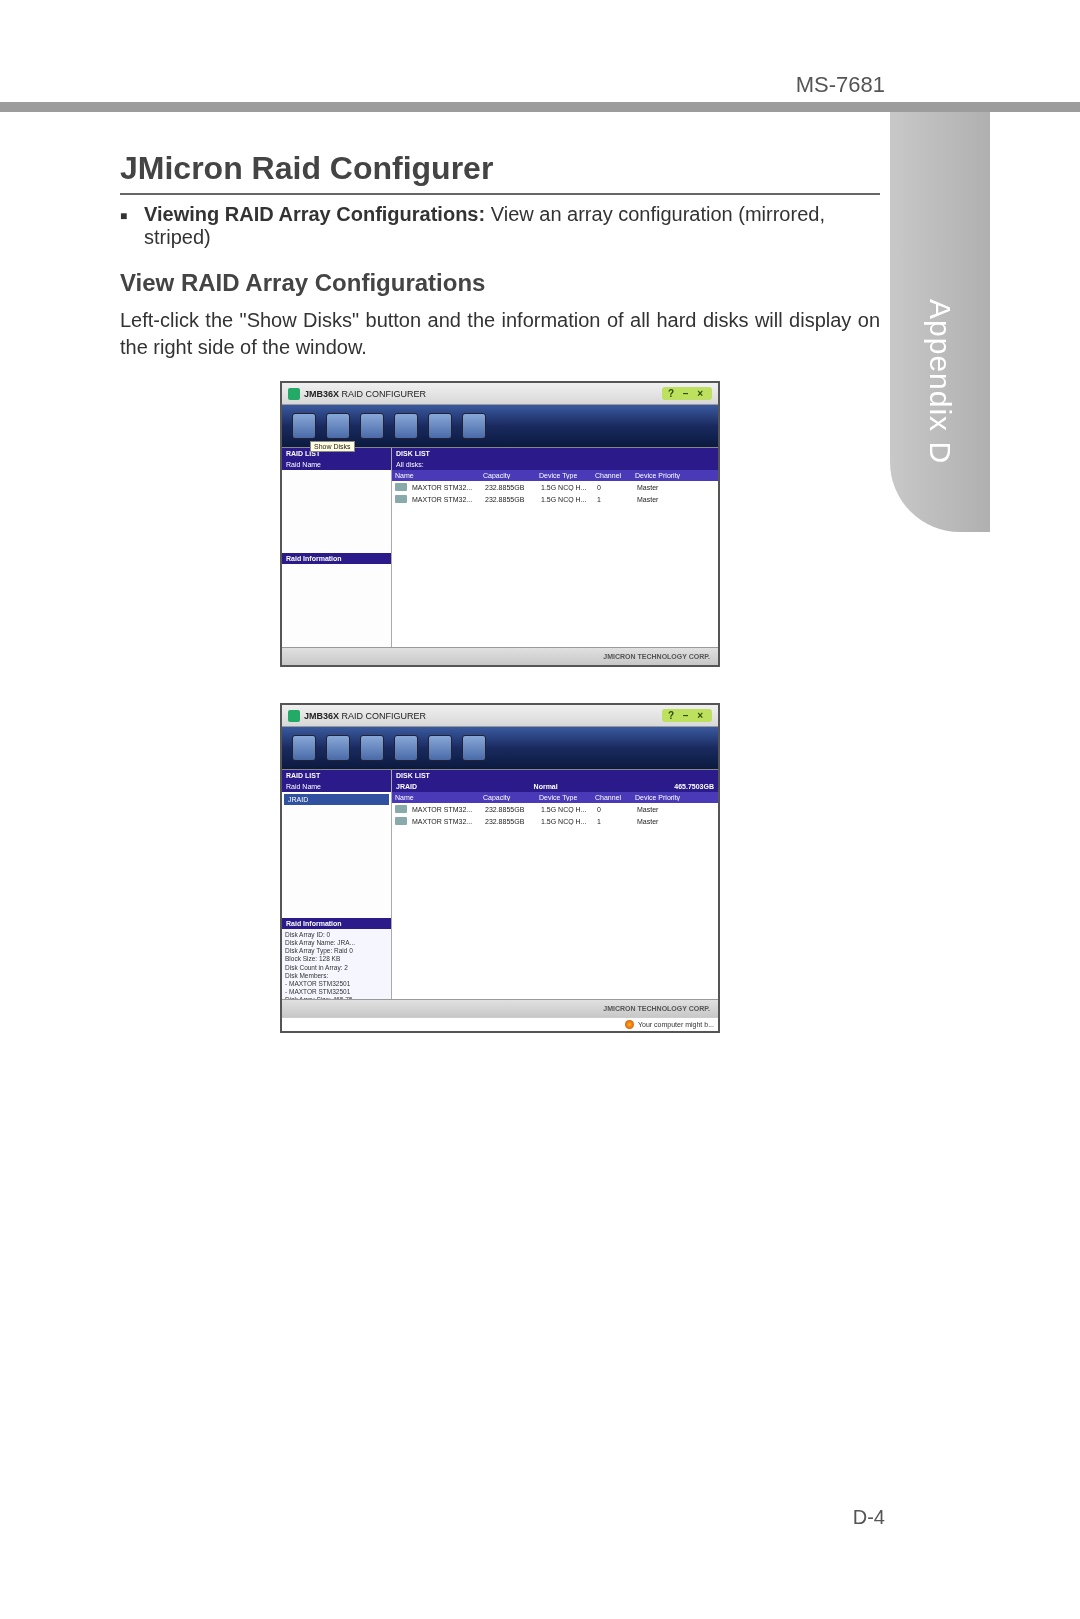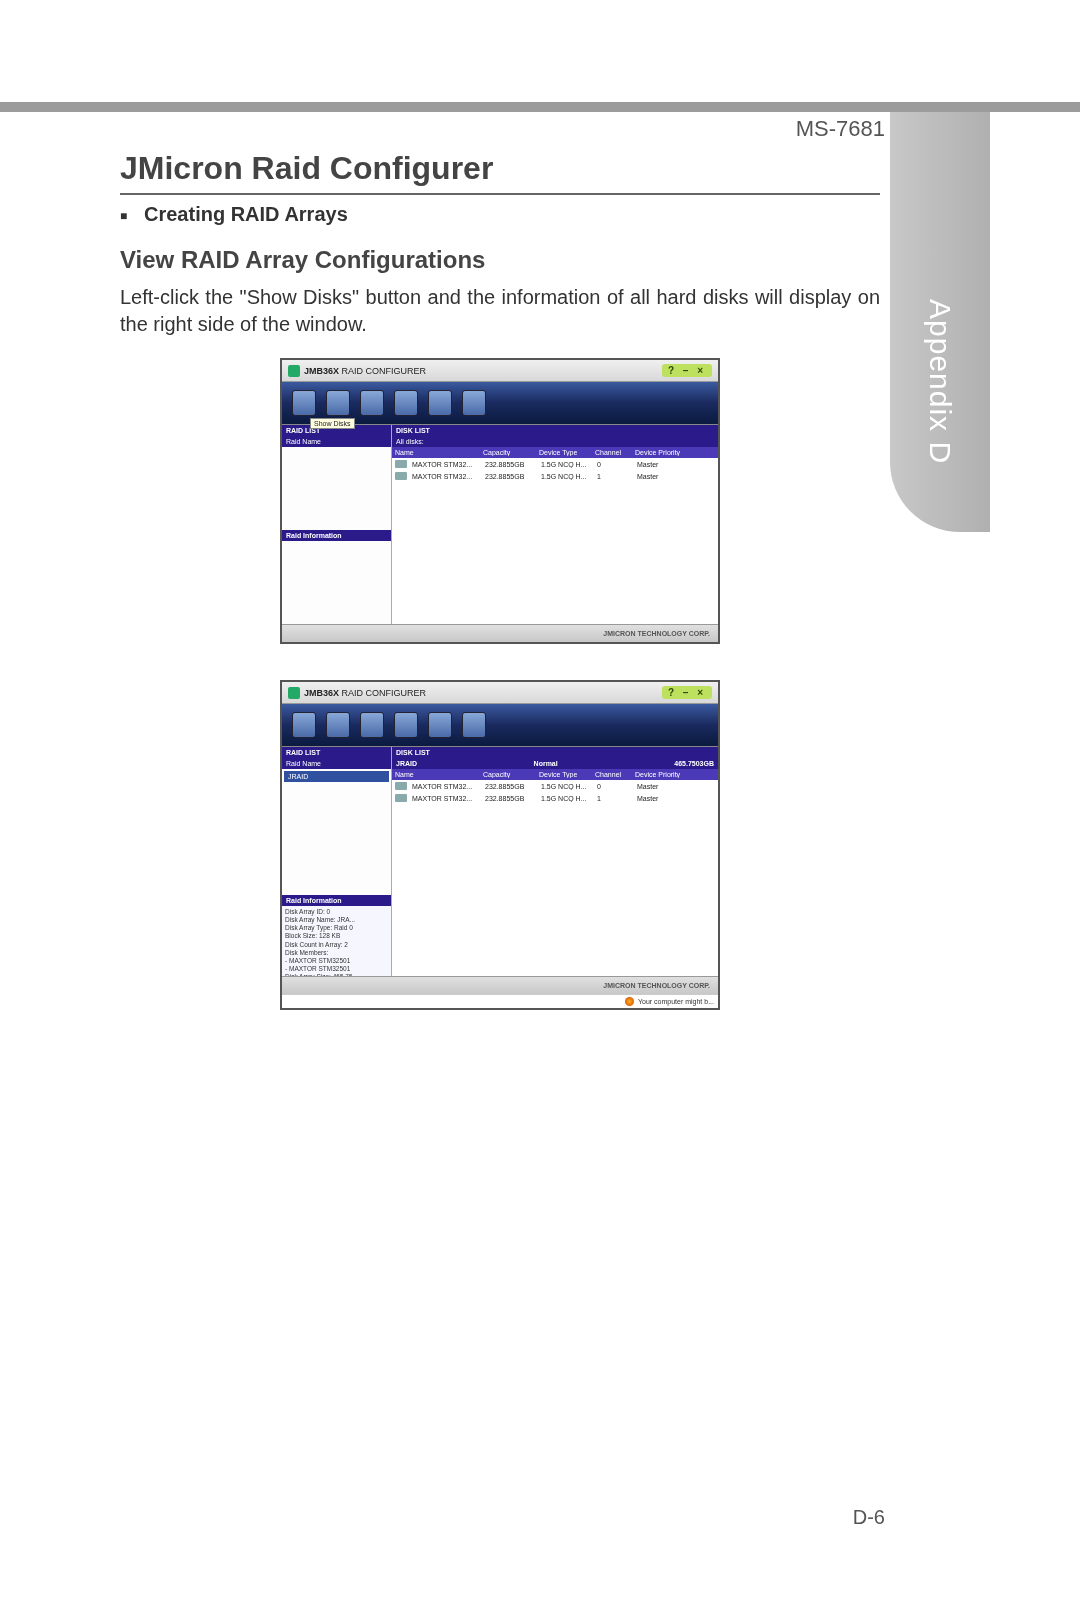--- a/index.html
+++ b/index.html
@@ -15,21 +15,20 @@
     position: absolute;
     top: 102px; left: 0; right: 0;
     height: 10px;
     background: #9c9c9c;
   }
   .header-code {
     position: absolute;
     top: 72px; right: 195px;
     font-size: 22px;
     color: #555;
-    margin-top: 44px;
   }
   .side-tab {
     position: absolute;
     top: 112px; right: 90px;
     width: 100px;
     height: 420px;
     background: linear-gradient(90deg, #c8c8c8, #b0b0b0);
     border-bottom-left-radius: 70px;
   }
   .side-tab-label {
@@ -280,21 +279,21 @@
 <div class="header-code">MS-7681</div>
 
 <div class="side-tab">
   <div class="side-tab-label">Appendix D</div>
 </div>
 
 <div class="content">
   <h1>JMicron Raid Configurer</h1>
 
   <ul class="bullets">
-    <li><span class="b">Creating RAID Arrays</span></li>
+    <li><span class="b">Viewing RAID Array Configurations:</span><span> View an array configuration (mirrored, striped)</span></li>
   </ul>
 
   <h2>View RAID Array Configurations</h2>
   <p class="para">Left-click the "Show Disks" button and the information of all hard disks will display on the right side of the window.</p>
 
   <div class="win">
     <div class="win-title">
       <div class="logo"></div>
       <div class="tname"><span>JMB36X</span> <span class="thin">RAID CONFIGURER</span></div>
       <div class="spacer"></div>
@@ -418,13 +417,13 @@
       </div>
     </div>
     <div class="win-footer">JMICRON TECHNOLOGY CORP.</div>
     <div class="warn-strip">
       <div class="wico"></div>
       <span>Your computer might b...</span>
     </div>
   </div>
 </div>
 
-<div class="page-num">D-6</div>
+<div class="page-num">D-4</div>
 
 </body></html>

